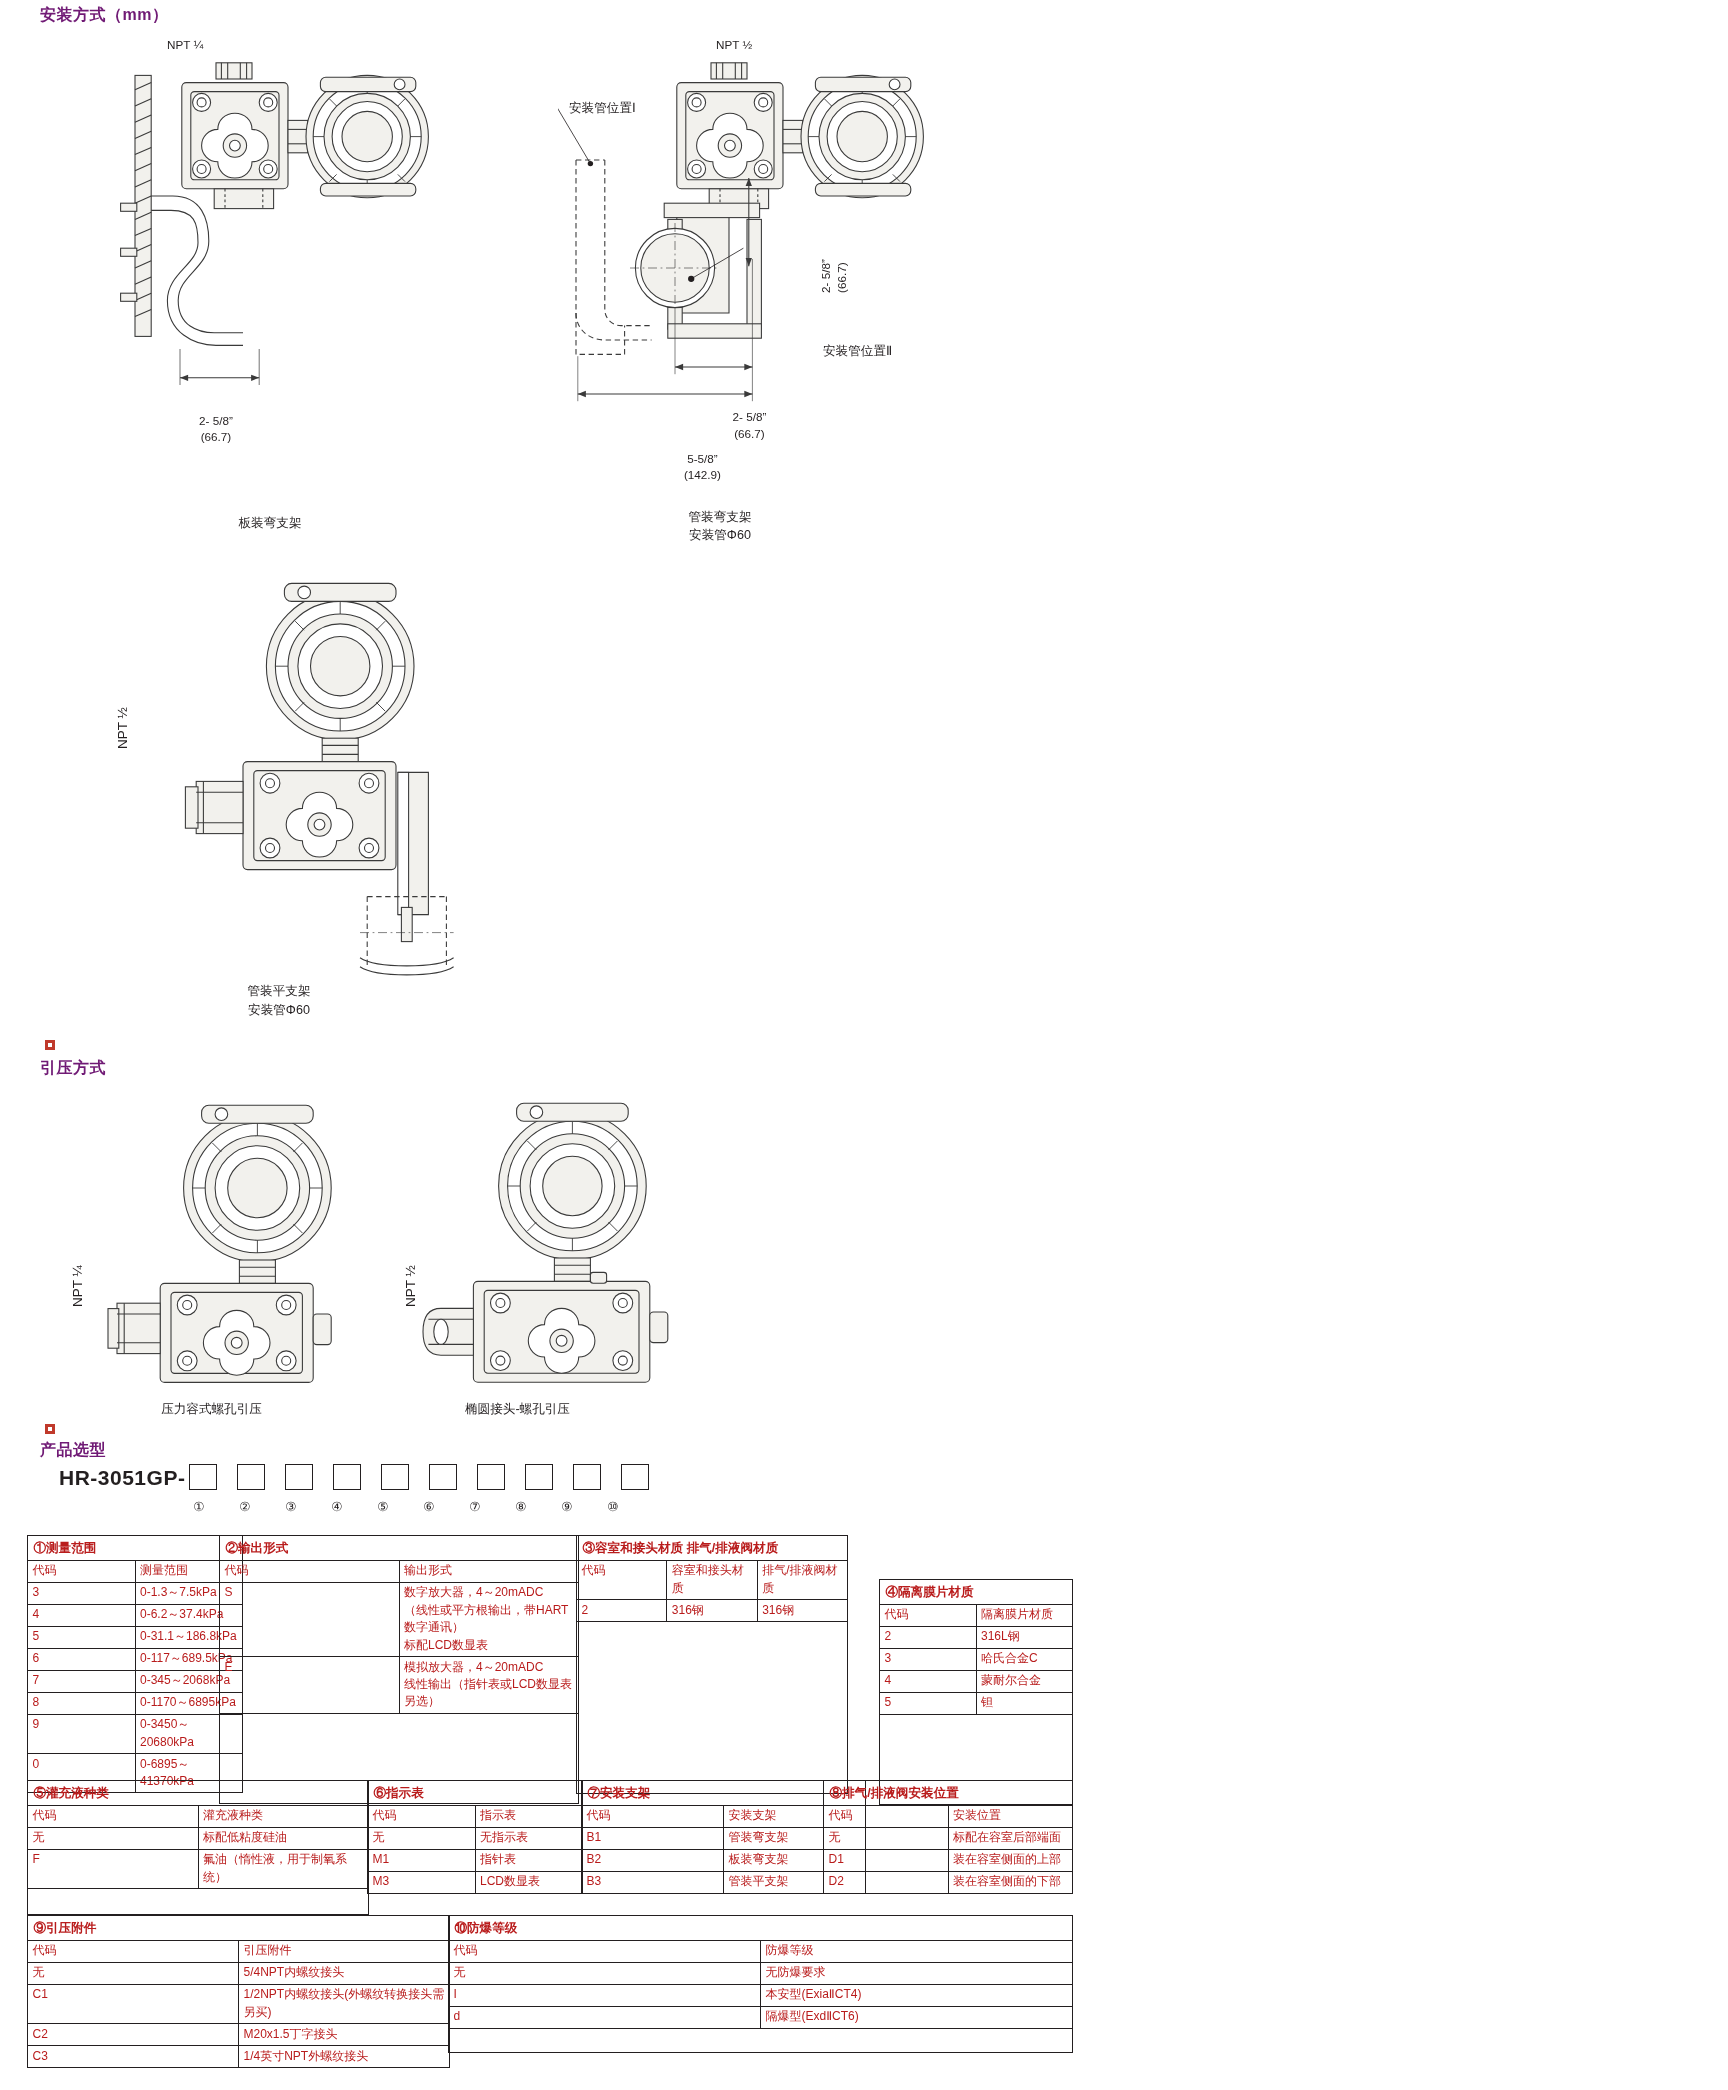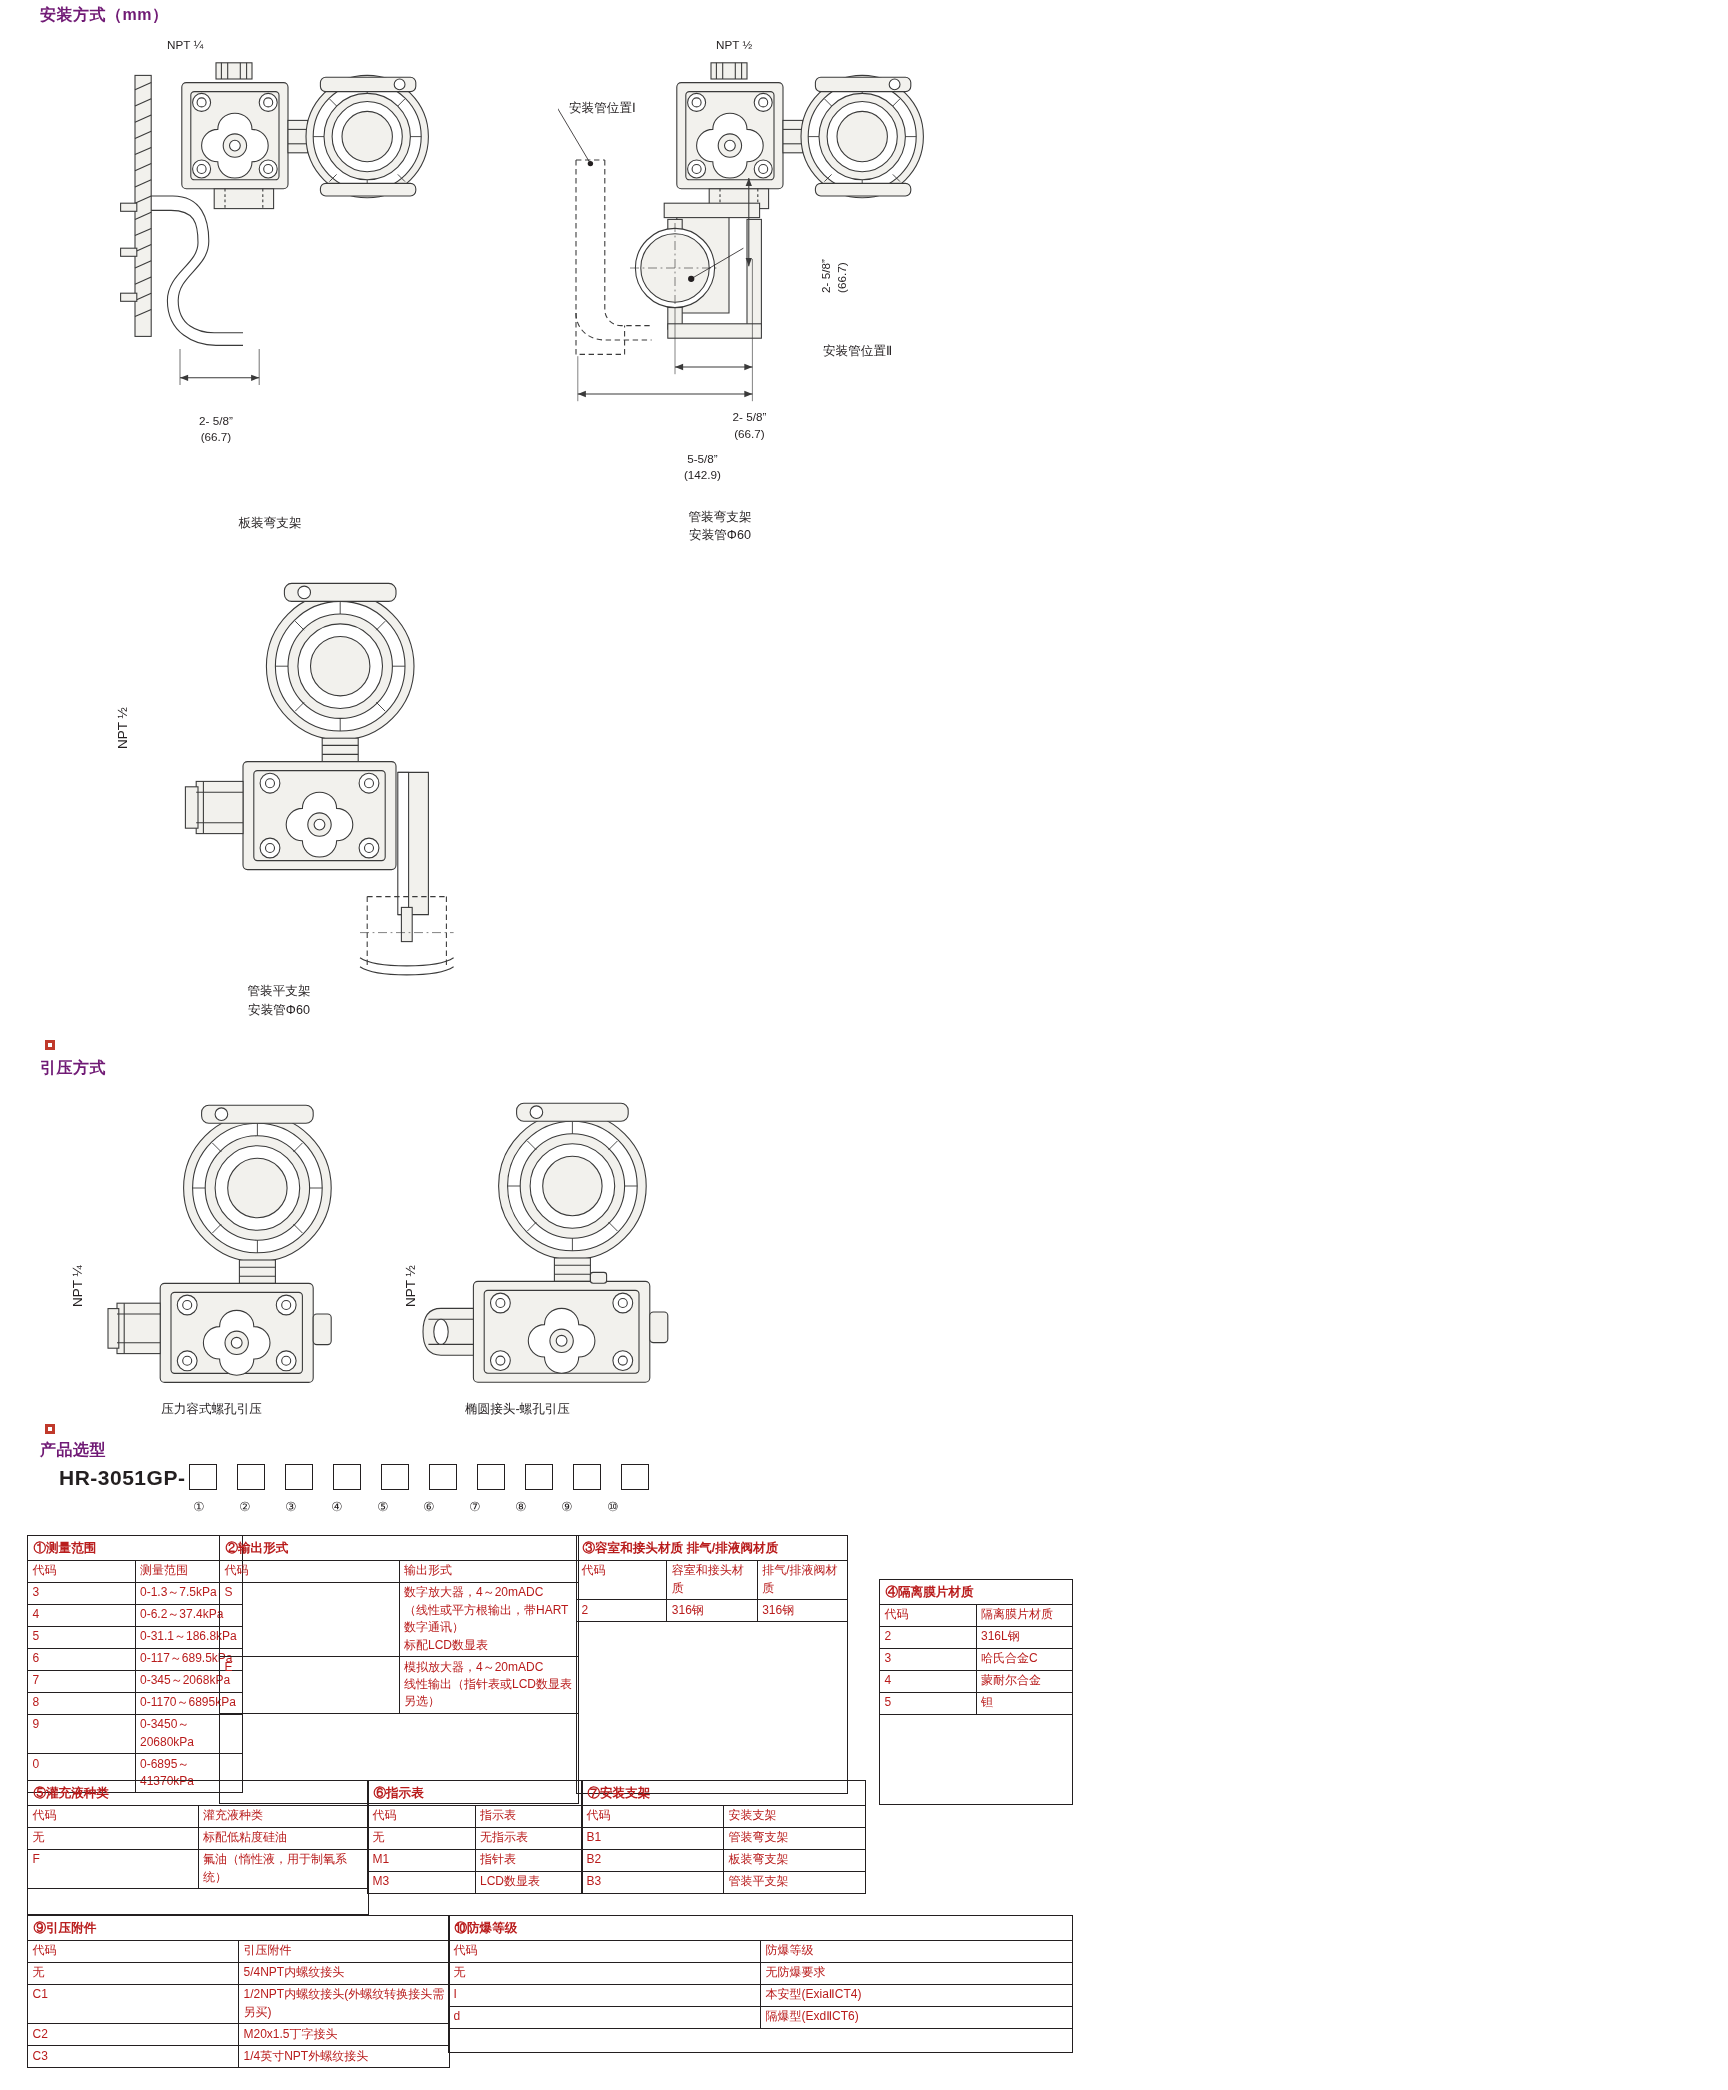--- a/index.html
+++ b/index.html
@@ -722,20 +722,43 @@
           <td class="center">B2</td>
           <td>板装弯支架</td>
         </tr>
     <tr>
           <td class="center">B3</td>
           <td>管装平支架</td>
         </tr>
   </tbody>
     </table>
 
+  <table class="tbl" style="left:823px; top:1780px; width:250px;">
+    <tbody>
+        <tr>
+          <td class="grouphead" colspan="2">⑧排气/排液阀安装位置</td>
+        </tr>
+    <tr>
+      <td class="colhead" style="width:43px;">代码</td>
+      <td class="colhead">安装位置</td>
+    </tr>
+    <tr>
+          <td class="center">无</td>
+          <td>标配在容室后部端面</td>
+        </tr>
+    <tr>
+          <td class="center">D1</td>
+          <td>装在容室侧面的上部</td>
+        </tr>
+    <tr>
+          <td class="center">D2</td>
+          <td>装在容室侧面的下部</td>
+        </tr>
+  </tbody>
+    </table>
 
   <table class="tbl" style="left:27px; top:1915px; width:423px;">
     <tbody>
         <tr>
           <td class="grouphead" colspan="2">⑨引压附件</td>
         </tr>
     <tr>
       <td class="colhead" style="width:43px;">代码</td>
       <td class="colhead">引压附件</td>
     </tr>

